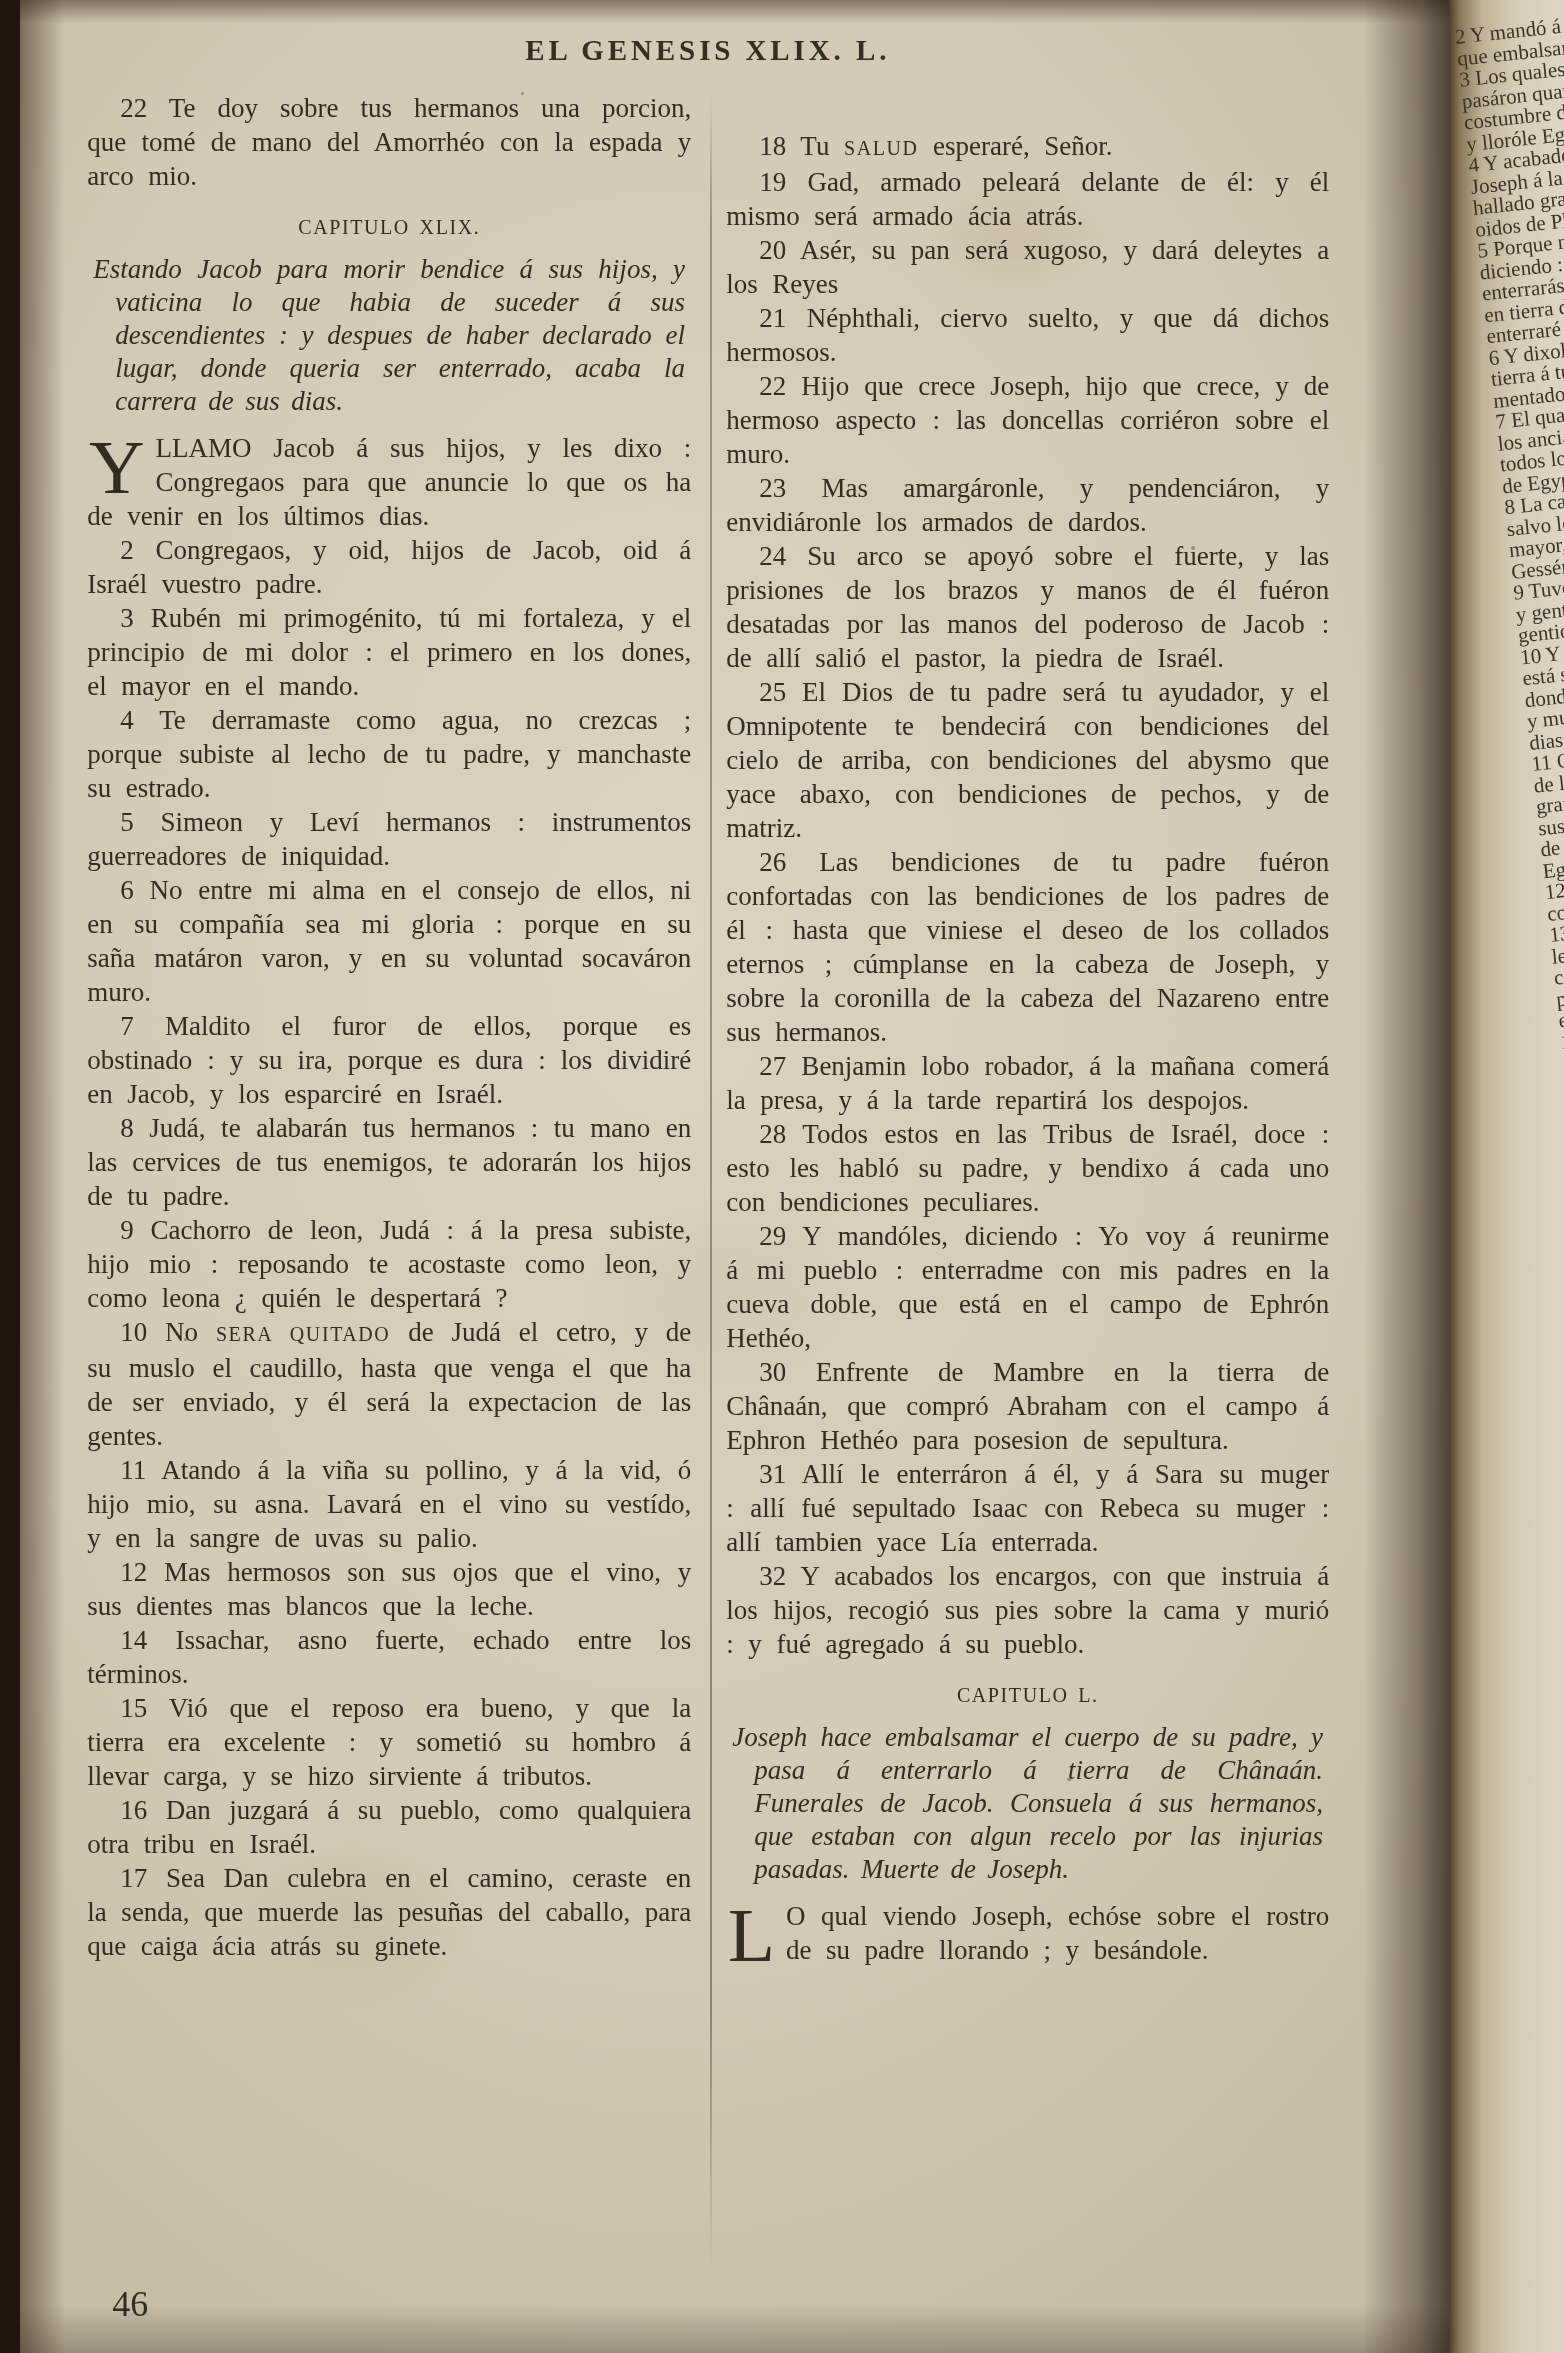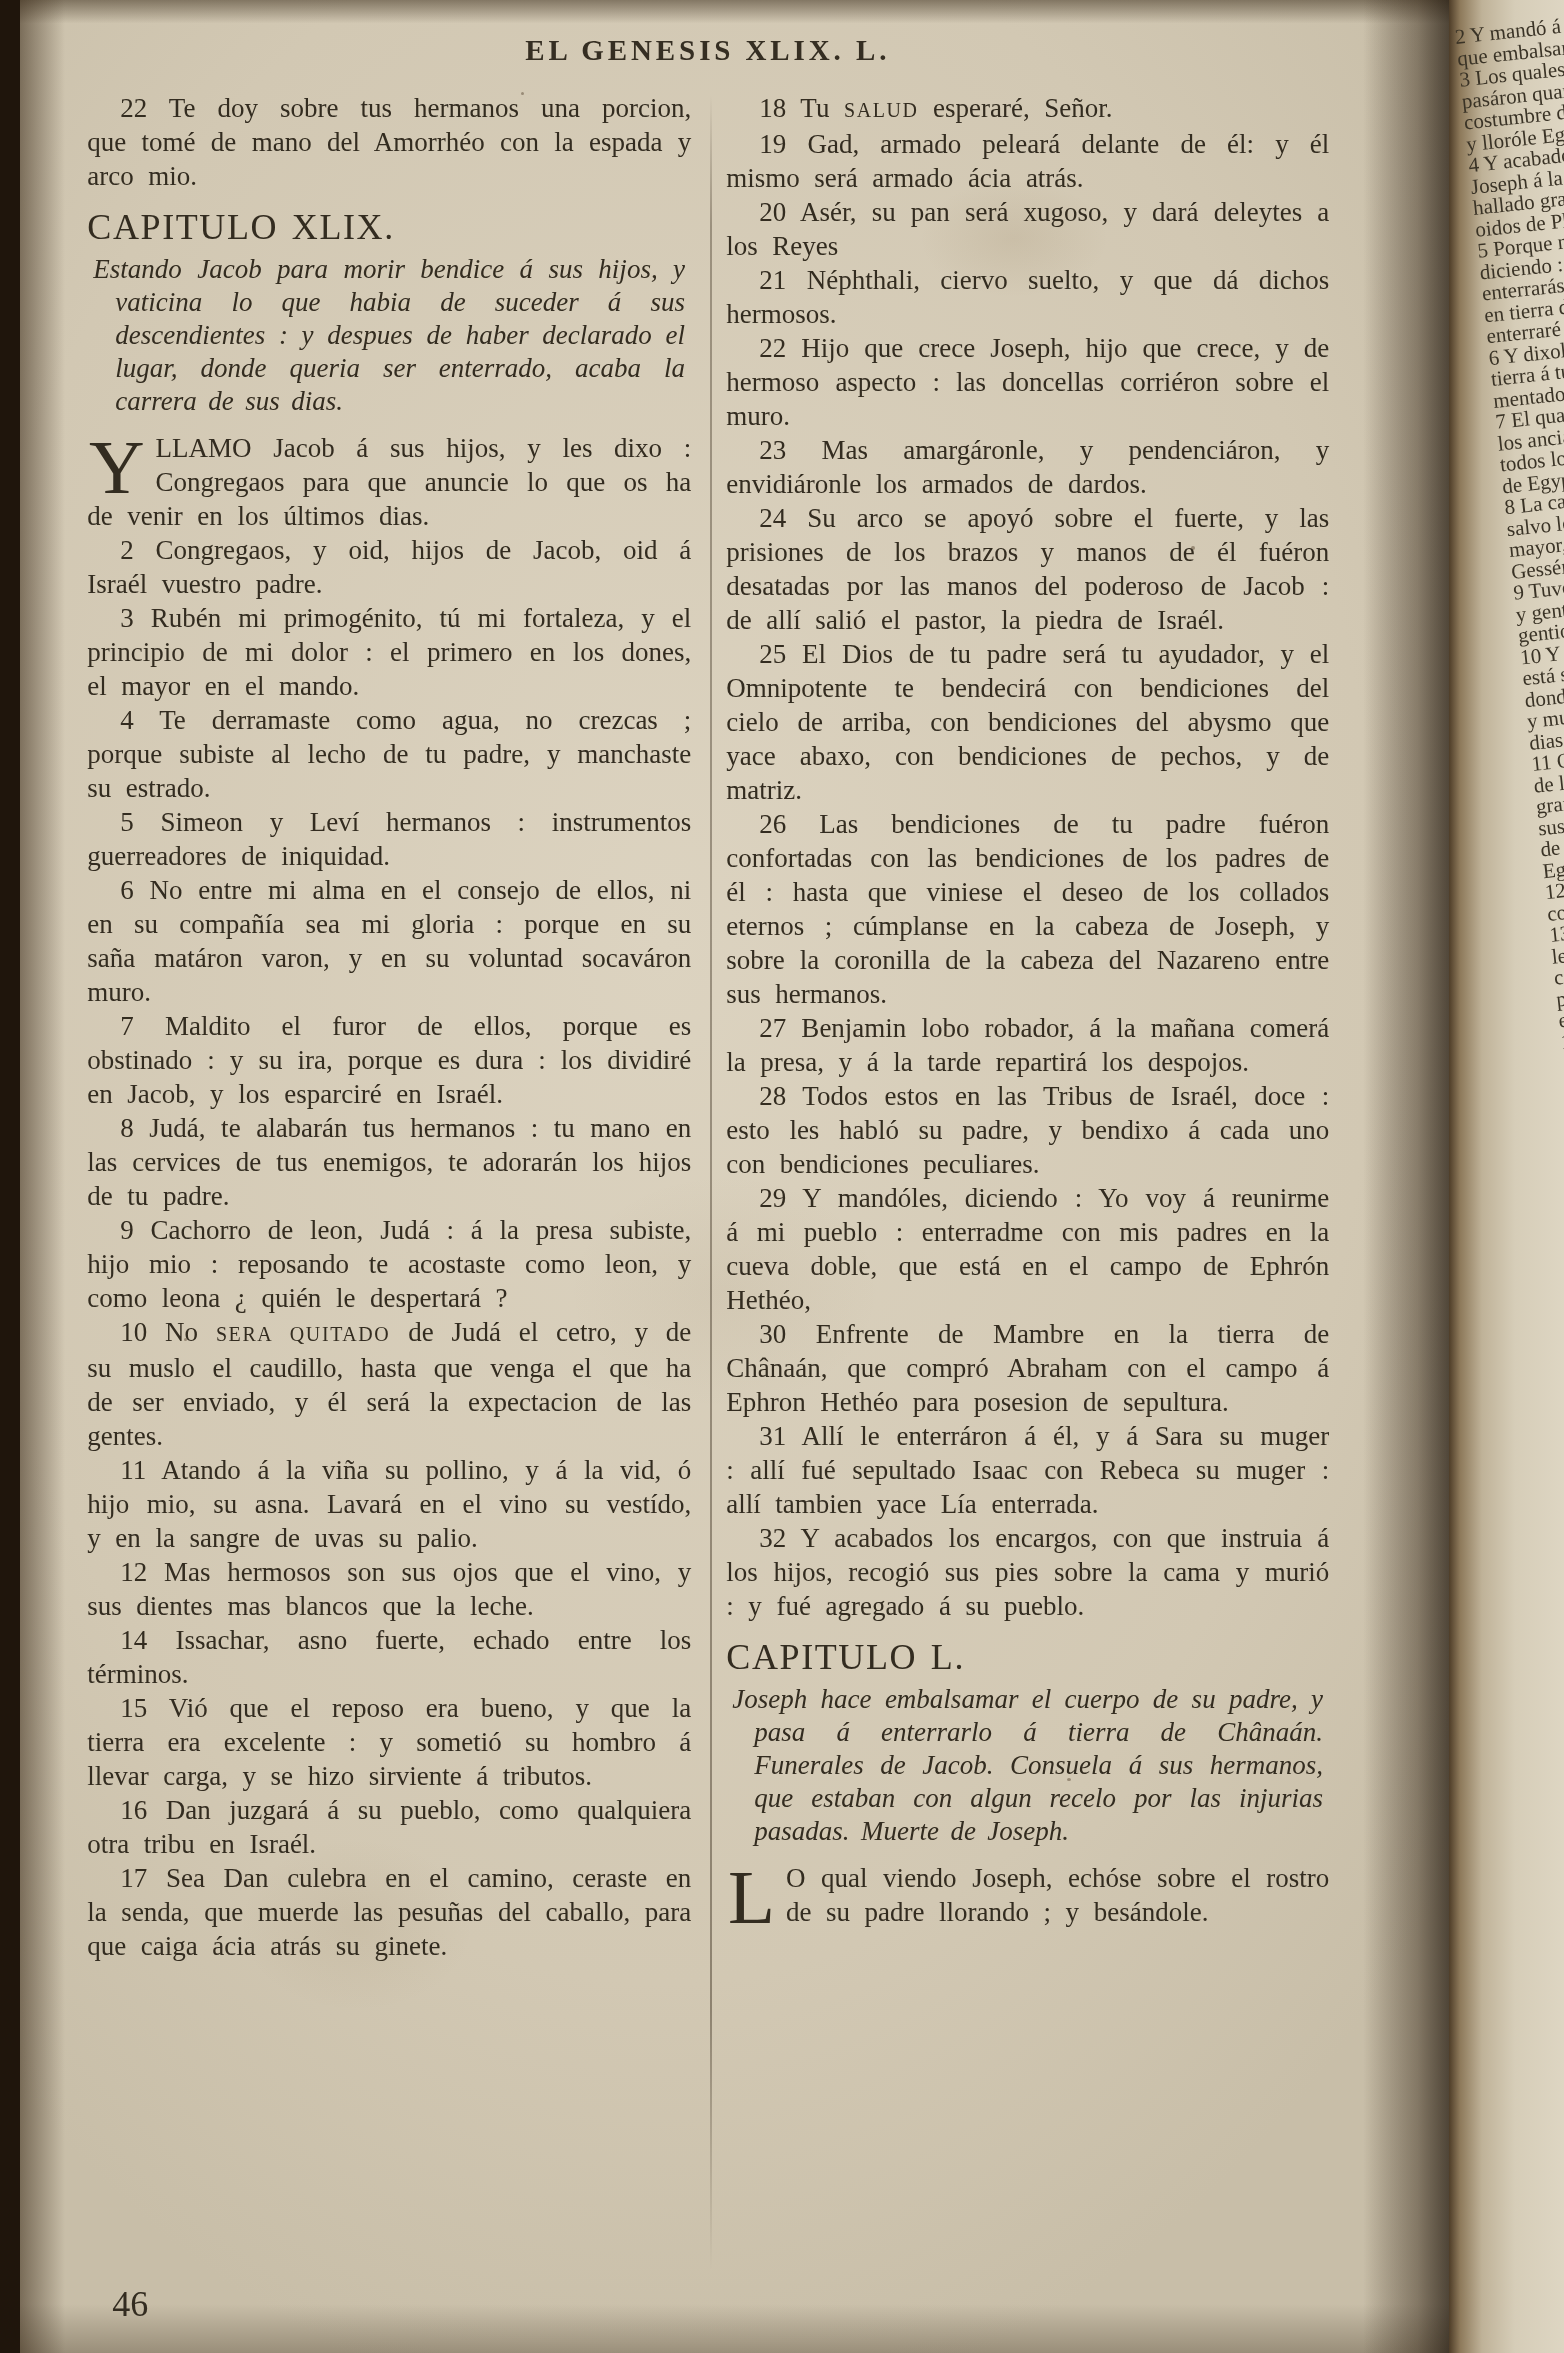--- a/index.html
+++ b/index.html
@@ -20,25 +20,25 @@
   }
   .header{
     position:absolute;top:34px;left:63px;width:1249px;text-align:center;
     font-size:29px;font-weight:bold;letter-spacing:3.9px;color:#352e22;
   }
   .column{
     position:absolute;top:91px;font-size:27px;line-height:34px;
     color:#332c20;text-align:justify;word-spacing:7.8px;
   }
   .column.left{left:67px;width:604px;}
-  .column.right{left:706px;width:603px;}
+  .column.right{left:706px;width:603px;margin-top:38px;}
   .verse{margin:0;text-indent:33px;}
   .verse.has-dropcap{text-indent:0;}
   .chapter-title{
-    font-size:36px;letter-spacing:1.6px;
+    text-align:center;font-size:20px;letter-spacing:1.6px;
     margin:17px 0 9.4px 0;text-indent:0;word-spacing:3.1px;
   }
   .chapter-summary{
     font-style:italic;margin:3.1px 6.3px 12.5px 28px;text-indent:-22px;
     line-height:33px;word-spacing:4.7px;
   }
   .dropcap{
     float:left;font-size:77px;line-height:63px;
     padding:4.7px 11px 0 1.6px;color:#332c20;
   }

